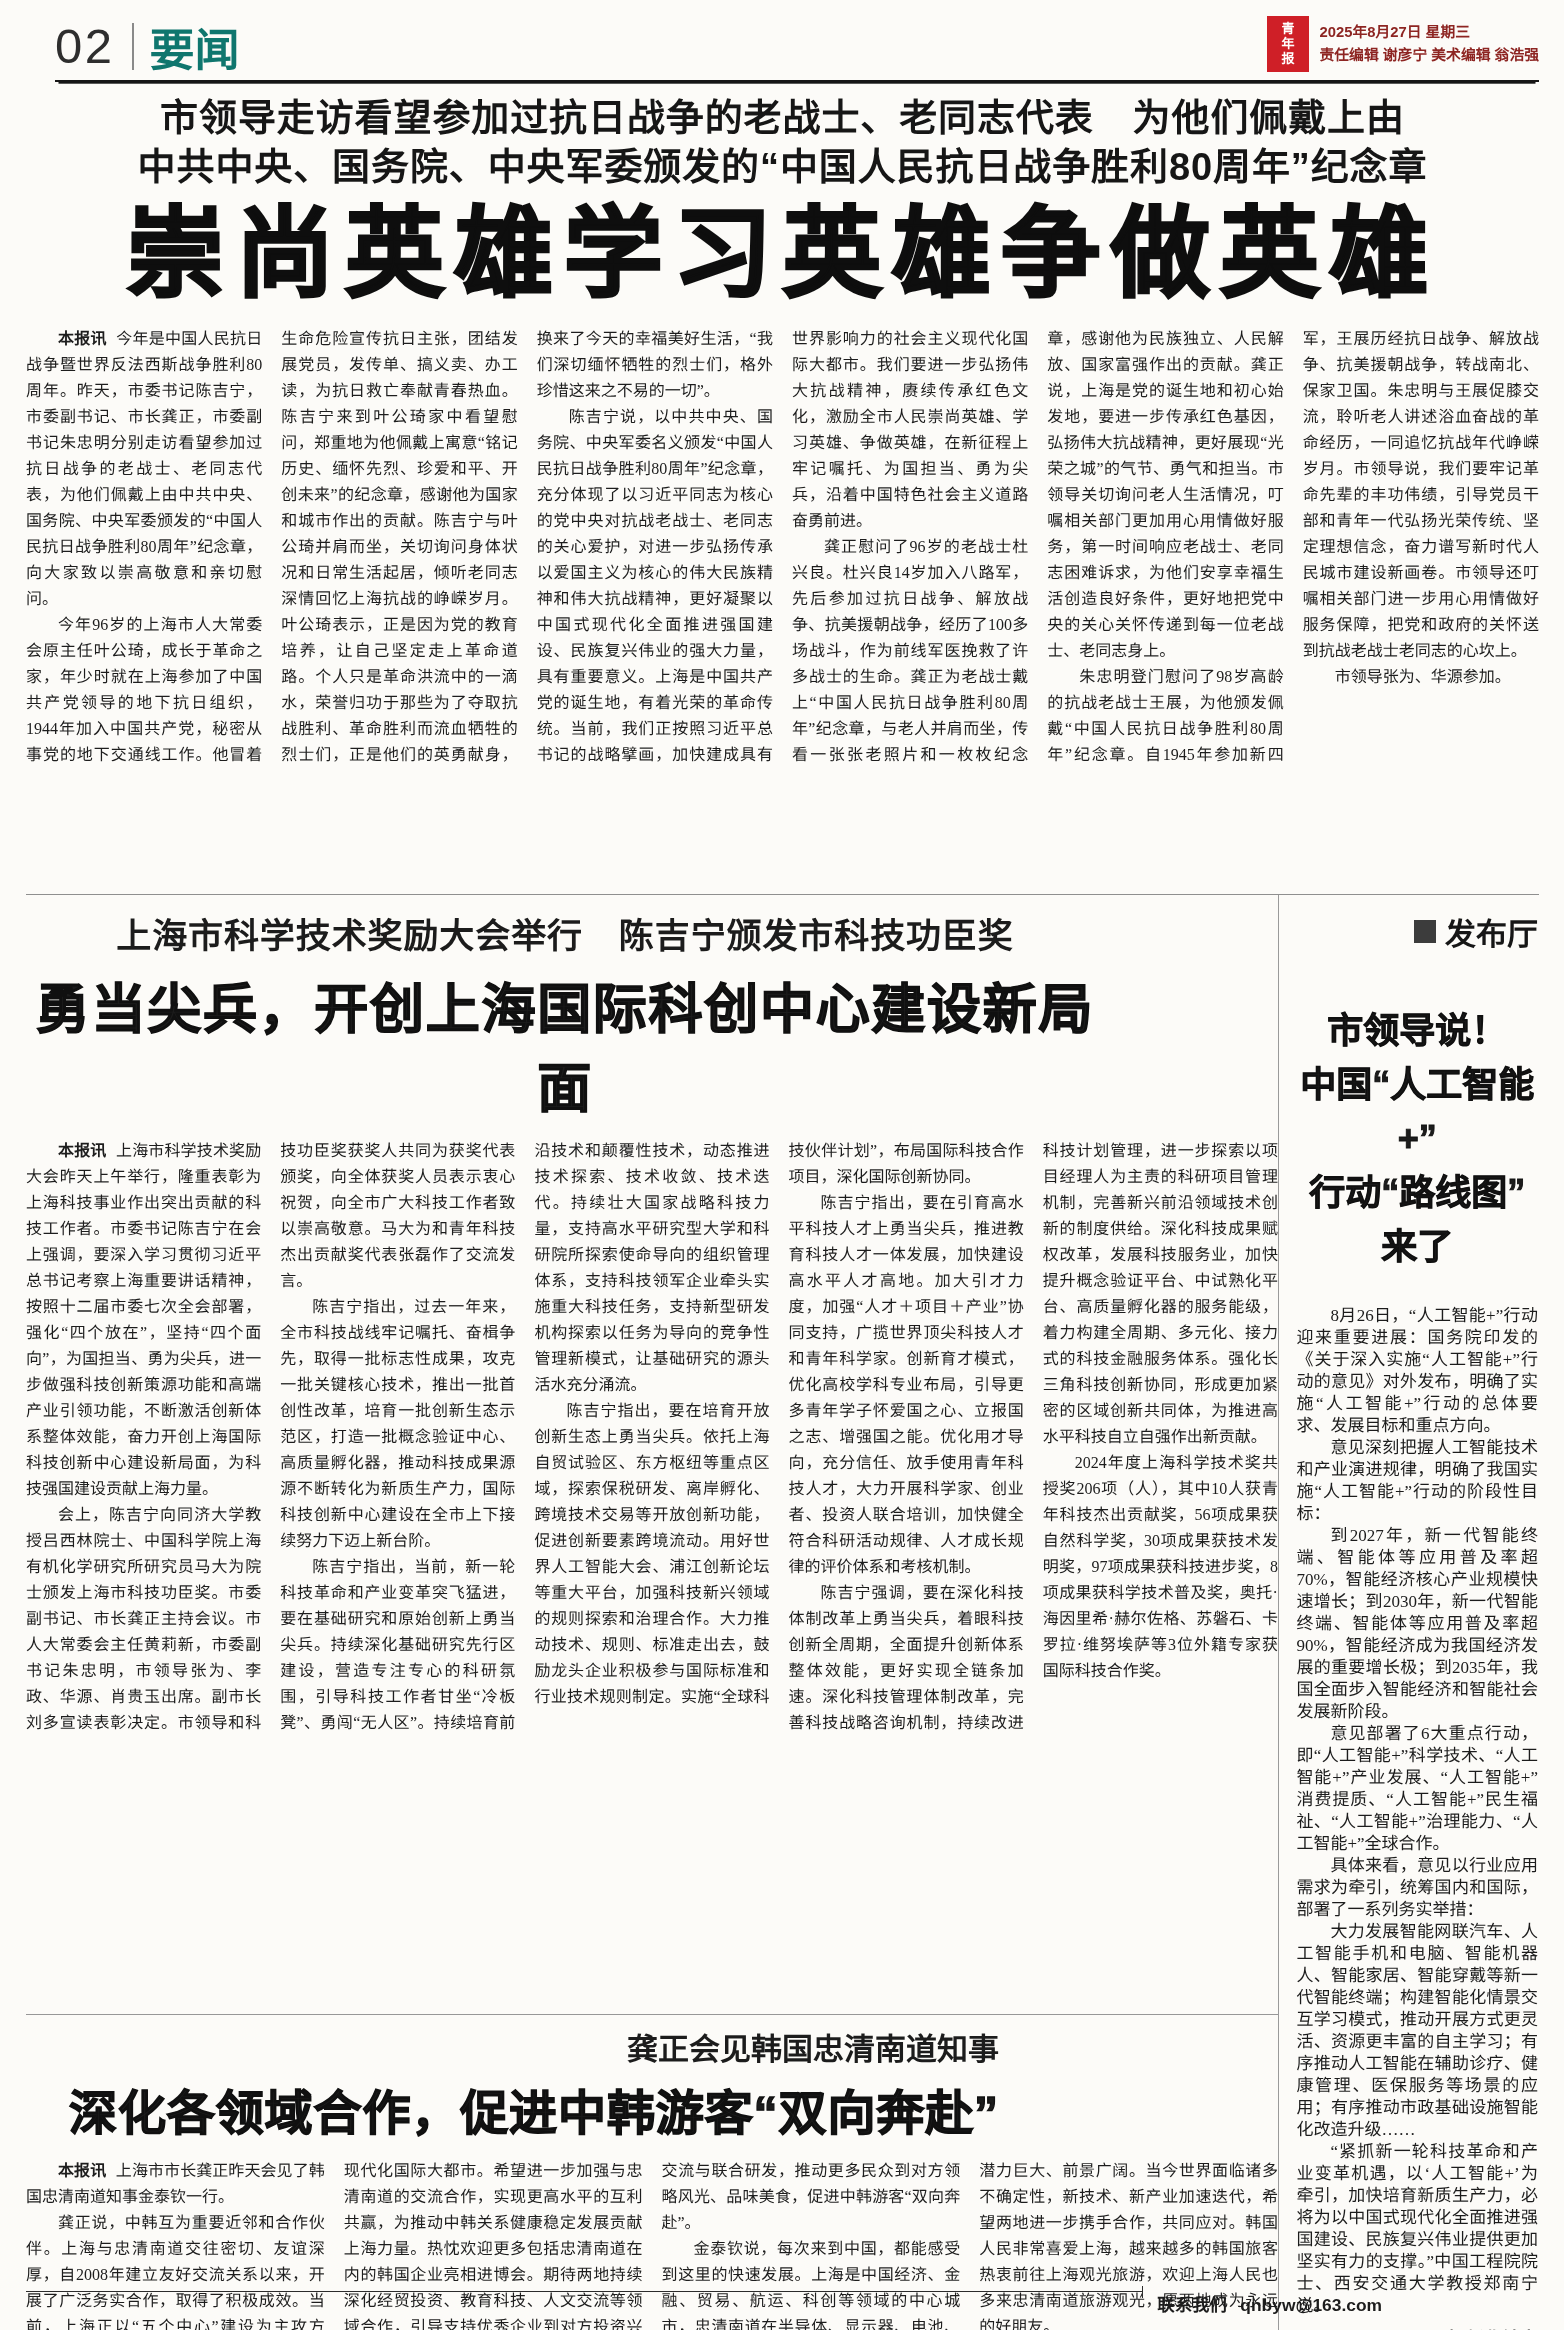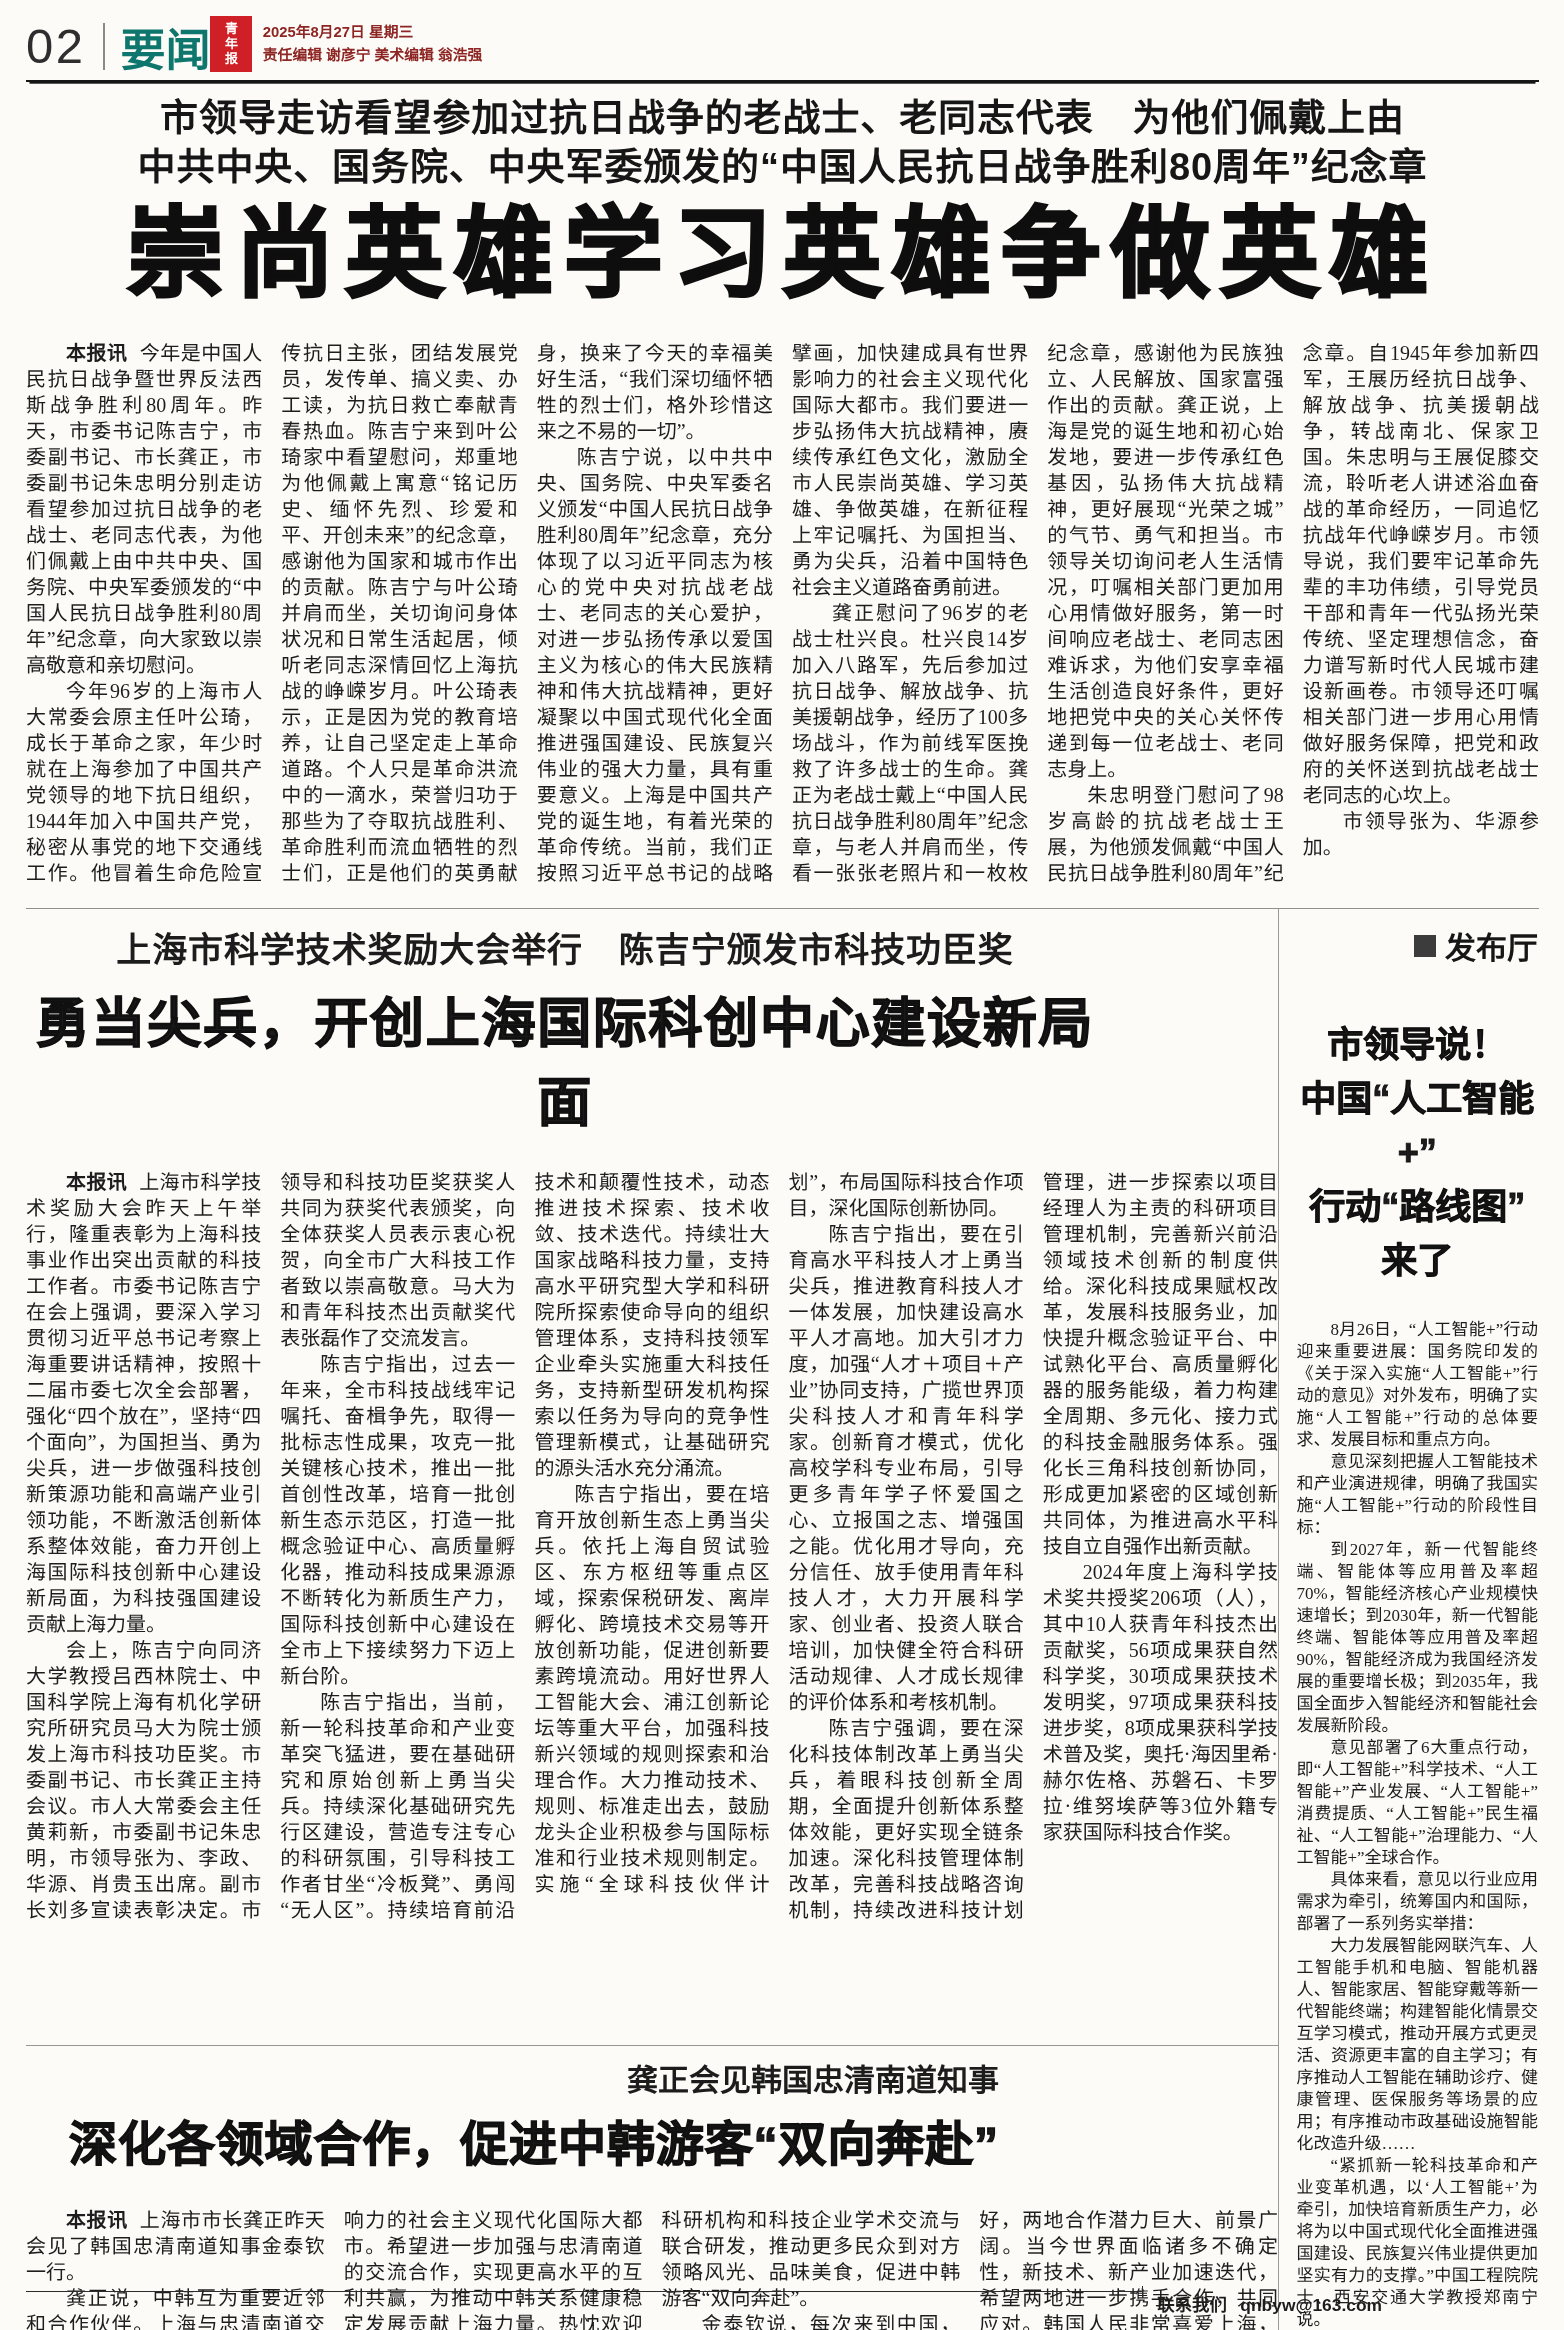--- a/index.html
+++ b/index.html
@@ -1,37 +1,37 @@
 <!DOCTYPE html>
 <html lang="zh-CN" style="font-size:14px"><head>
 <meta charset="utf-8">
 <style>
   html,body{margin:0;padding:0;}
   body{width:1565px;height:2330px;background:#e9e7e3;font-family:"Liberation Serif","DejaVu Serif",serif;}
   .page{position:relative;width:1565px;height:2330px;background:#fcfbf8;color:#1c1c1c;box-sizing:border-box;padding:0 26px;overflow:hidden;}
 
   
-  .hdr{height:80px;display:flex;align-items:center;justify-content:flex-start;
-       border-bottom:2.6px solid #161616;box-shadow:0 5.2px 0 -3.5px #161616;}
+  .hdr{height:80px;display:flex;align-items:center;justify-content:space-between;
+       border-bottom:2.6px solid #161616;box-shadow:0 5.2px 0 -3.5px #161616;margin-left:29px;}
   .hdr-left{display:flex;align-items:center;margin-top:12px;}
   .pagenum{font-family:"Liberation Sans",sans-serif;font-size:49px;font-weight:400;color:#2e2e2e;letter-spacing:2.6px;}
   .vrule{width:1.7px;height:47px;background:#8a8a8a;margin:0 15.6px 0 17.4px;}
   .secname{font-family:"Liberation Sans",sans-serif;font-size:45px;font-weight:700;color:#0f766e;}
   .hdr-right{display:flex;align-items:center;gap:10.4px;margin-top:8.7px;}
   .logo{width:42px;height:56px;background:#cf1f27;color:#fff;display:flex;flex-direction:column;
         align-items:center;justify-content:center;font-family:"Liberation Sans",sans-serif;
         font-size:13px;line-height:14.8px;font-weight:700;}
   .dates{font-family:"Liberation Sans",sans-serif;font-size:14.8px;line-height:1.55;color:#8d2522;font-weight:700;}
 
   
   .kicker{font-family:"Liberation Sans",sans-serif;font-weight:600;font-size:38px;line-height:1.3;
           text-align:center;margin-top:12px;letter-spacing:0.9px;color:#161616;}
   .headline-xl{font-family:"Liberation Sans",sans-serif;font-weight:900;font-size:99px;line-height:1.08;
           text-align:center;letter-spacing:10.4px;margin:8.7px 0 17.4px;color:#0e0e0e;-webkit-text-stroke:2.6px #0e0e0e;}
-  .bodytext{font-size:20px;line-height:26px;text-align:justify;color:#1d1d1d;margin-top:32px;}
+  .bodytext{font-size:16px;line-height:26px;text-align:justify;color:#1d1d1d;}
   .bodytext p{margin:0;text-indent:2em;}
   .byline{font-family:"Liberation Sans",sans-serif;font-weight:700;margin-right:0.6em;}
   .cols6{column-count:6;column-gap:19px;height:556px;overflow:hidden;}
 
   .rule-full{border-top:0.9px solid #8f8f8f;margin-top:12px;}
 
   
   .lower{display:flex;align-items:stretch;}
   .lower-left{width:1252px;}
   .science-head{width:1078px;text-align:center;}

